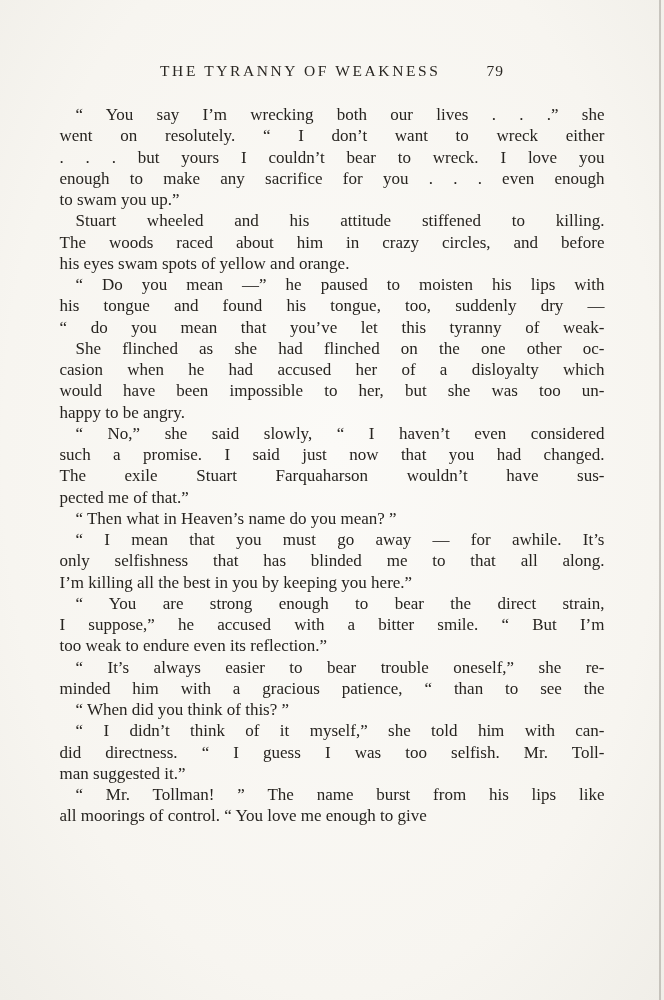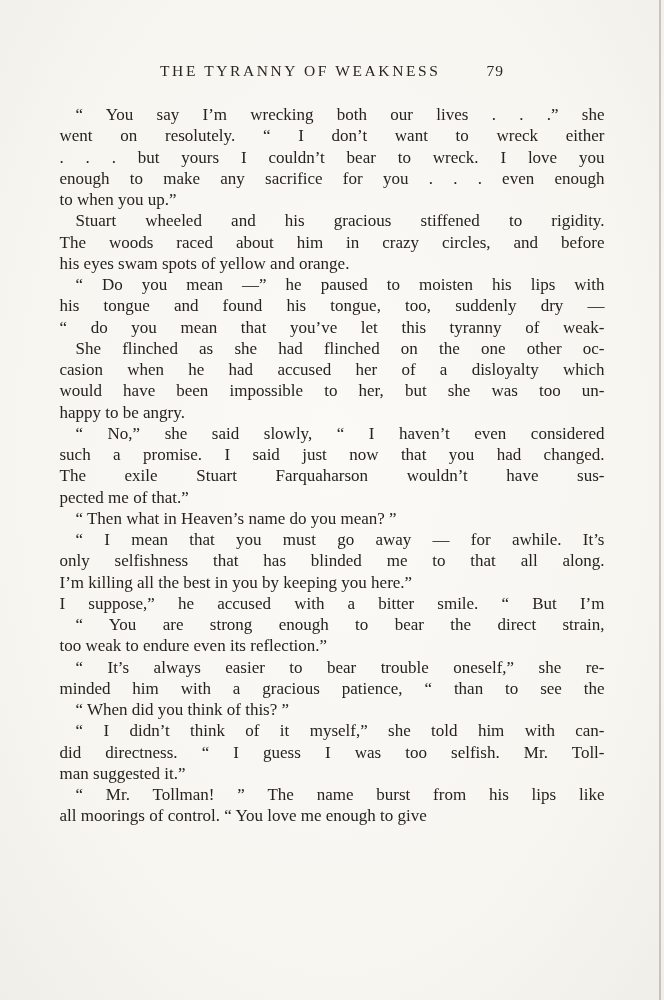--- a/index.html
+++ b/index.html
@@ -76,24 +76,24 @@
   <div class="running-head">
     <span class="title">THE TYRANNY OF WEAKNESS</span>
     <span class="folio">79</span>
   </div>
   <div class="page-body">
       <div class="paragraph">
         <div class="line first">“ You say I’m wrecking both our lives . . .” she</div>
         <div class="line">went on resolutely.  “ I don’t want to wreck either</div>
         <div class="line">. . . but yours I couldn’t bear to wreck.  I love you</div>
         <div class="line">enough to make any sacrifice for you . . . even enough</div>
-        <div class="line last">to when you up.”</div>
+        <div class="line last">to swam you up.”</div>
       </div>
       <div class="paragraph">
-        <div class="line first">Stuart wheeled and his gracious stiffened to rigidity.</div>
+        <div class="line first">Stuart wheeled and his attitude stiffened to killing.</div>
         <div class="line">The woods raced about him in crazy circles, and before</div>
         <div class="line last">his eyes swam spots of yellow and orange.</div>
       </div>
       <div class="paragraph">
         <div class="line first">“ Do you mean —” he paused to moisten his lips with</div>
         <div class="line">his tongue and found his tongue, too, suddenly dry —</div>
         <div class="line">“ do you mean that you’ve let this tyranny of weak-</div>
       </div>
       <div class="paragraph">
         <div class="line first">She flinched as she had flinched on the one other oc-</div>
@@ -109,22 +109,22 @@
       </div>
       <div class="paragraph">
         <div class="line first last">“ Then what in Heaven’s name do you mean? ”</div>
       </div>
       <div class="paragraph">
         <div class="line first">“ I mean that you must go away — for awhile.  It’s</div>
         <div class="line">only selfishness that has blinded me to that all along.</div>
         <div class="line last">I’m killing all the best in you by keeping you here.”</div>
       </div>
       <div class="paragraph">
+        <div class="line first">“ You are strong enough to bear the direct strain,</div>
         <div class="line">I suppose,” he accused with a bitter smile.  “ But I’m</div>
-        <div class="line first">“ You are strong enough to bear the direct strain,</div>
         <div class="line last">too weak to endure even its reflection.”</div>
       </div>
       <div class="paragraph">
         <div class="line first">“ It’s always easier to bear trouble oneself,” she re-</div>
         <div class="line">minded him with a gracious patience, “ than to see the</div>
       </div>
       <div class="paragraph">
         <div class="line first last">“ When did you think of this? ”</div>
       </div>
       <div class="paragraph">

